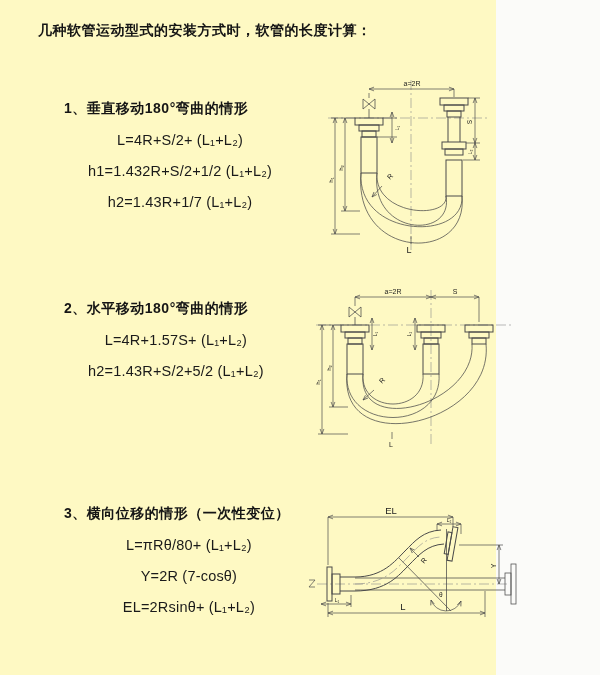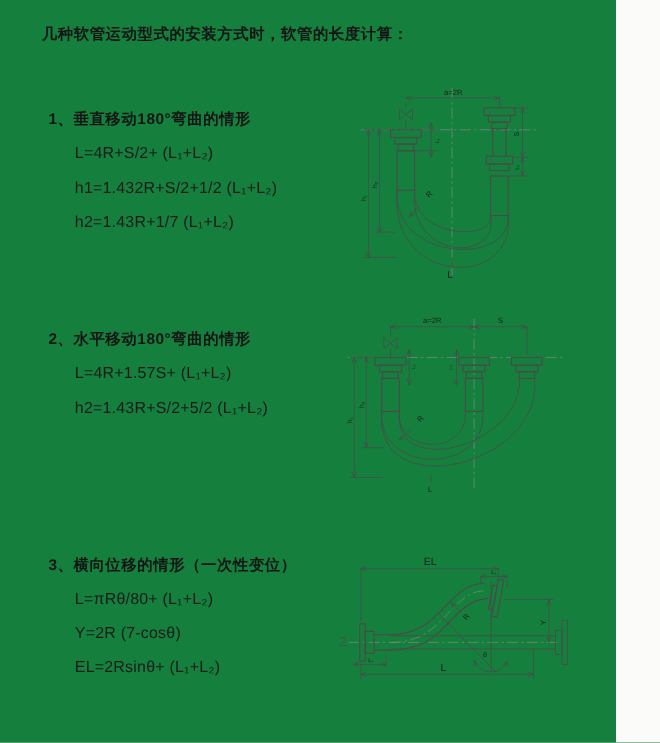--- a/index.html
+++ b/index.html
@@ -1,22 +1,22 @@
 <!DOCTYPE html>
 <html><head>
 <meta charset="utf-8">
 <style>
   html,body{margin:0;padding:0;}
   body{width:600px;height:675px;background:#fbfbf9;font-family:"Liberation Sans",sans-serif;overflow:hidden;}
-  .page{position:relative;width:560px;height:675px;background:#15803d;}
+  .page{position:relative;width:496px;height:675px;background:#fef9c3;}
   .page-title{position:absolute;left:38px;top:22px;font-size:14px;font-weight:600;color:#151515;letter-spacing:.5px;}
-  .sec{position:absolute;color:#151515;}
+  .sec{position:absolute;color:#151515;margin-left:20px;}
   .sec-heading{font-size:14px;font-weight:600;letter-spacing:.5px;}
   .formulas{margin-top:7px;padding-left:24px;}
-  .formula{font-size:14.5px;font-weight:400;color:#1a1a1a;line-height:31px;letter-spacing:.2px;white-space:pre;}
+  .formula{font-size:14.5px;font-weight:400;color:#1a1a1a;line-height:31px;letter-spacing:.2px;white-space:pre;text-align:center;}
   .diag{position:absolute;}
   svg{display:block;}
   .ln{fill:none;stroke:#4a4a4a;stroke-width:1;}
   .lnt{fill:none;stroke:#4a4a4a;stroke-width:.75;}
   .dim{fill:none;stroke:#4a4a4a;stroke-width:.7;}
   .cl{fill:none;stroke:#8a8a8a;stroke-width:.6;stroke-dasharray:10 3 2 3;}
   .dt{font-family:"Liberation Sans",sans-serif;fill:#1d1d1d;}
 </style>
 </head>
 <body>

